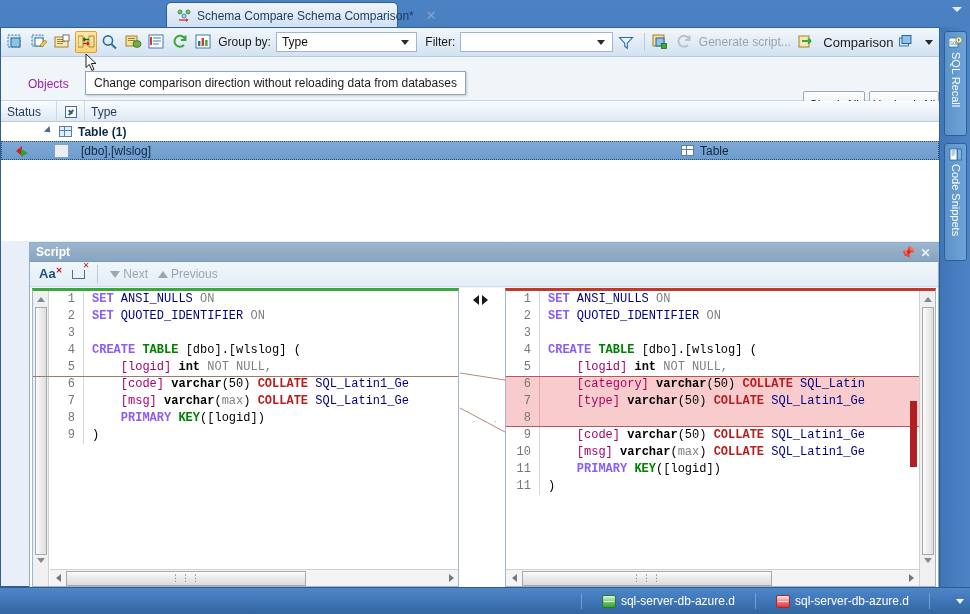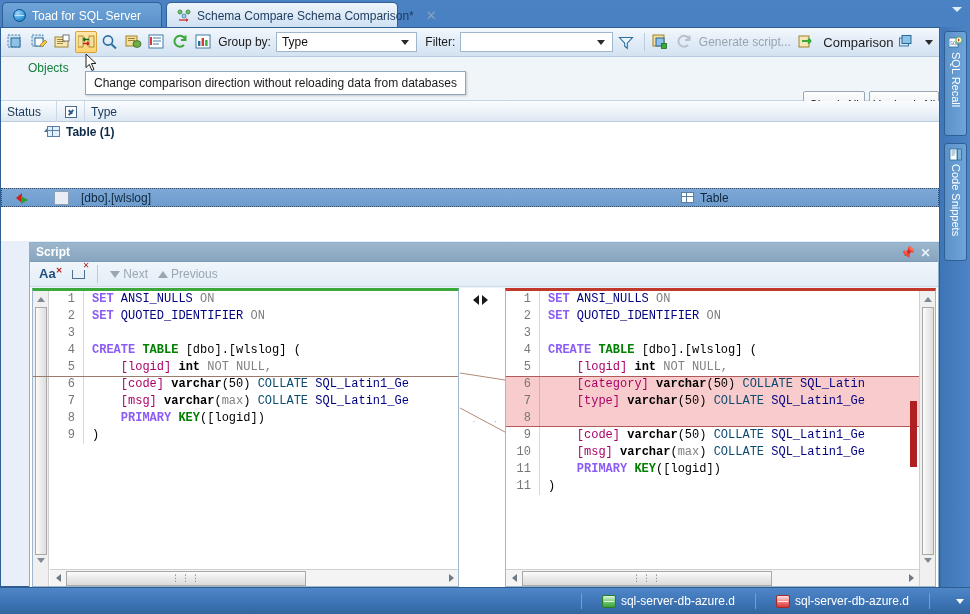--- a/index.html
+++ b/index.html
@@ -95,22 +95,22 @@
     border-top: 5px solid #2a2a2a;
   }
   .auto-label { font-size: 13px; color:#1b1b1b; margin-left: 4px; }
 
   
   .objbar {
     position: absolute; left: 0; top: 29px; width: 938px; height: 44px;
     background: #f0f5fa; border-bottom: 1px solid #c3d4e5;
   }
   .objects-tab {
-    position: absolute; left: 27px; top: 4px;
-    font-size: 12px; color: #15803d;
+    position: absolute; left: 27px; top: 20px;
+    font-size: 12px; color: #a21caf;
   }
   .tip {
     position: absolute; left: 85px; top: 71px;
     background: #ffffff; border: 1px solid #8fa8c0;
     padding: 4px 8px; font-size: 12px; color: #1a1a1a;
     white-space: nowrap; z-index: 50;
     box-shadow: 1px 1px 2px rgba(0,0,0,.18);
   }
   .btn {
     position: absolute; top: 63px; height: 28px;
@@ -142,21 +142,21 @@
     content:''; position:absolute; left:2px; top:4px; width:5px; height:2px;
     background:#2c5d8f; transform: rotate(45deg);
   }
   .chkhdr::before {
     content:''; position:absolute; left:4px; top:2px; width:2px; height:7px;
     background:#2c5d8f; transform: rotate(40deg);
   }
   .grow { display:flex; height: 19px; align-items:center; font-size:12px; }
   .grow.group { color:#0c2a47; font-weight:bold; }
   .grow.sel { background: linear-gradient(180deg,#7fa9d6 0%,#6c9ccd 100%); color:#10283f;
-              outline: 1px dotted #2c4d70; outline-offset:-1px;margin-top:47px; }
+              outline: 1px dotted #2c4d70; outline-offset:-1px; }
   .g-expander { width: 22px; display:flex; align-items:center; justify-content:center; }
   .tri {
     width:0;height:0;border-top:4px solid transparent;border-bottom:4px solid transparent;
     border-left:5px solid #4a6b8a; transform: rotate(45deg) translate(-1px,-1px);
   }
   .tbl-ico {
     width: 13px; height: 11px; background:#ffffff; border:1px solid #5b7ea1; flex:none;
     position: relative;
   }
   .tbl-ico::before {
@@ -334,33 +334,29 @@
     pointer-events:none;
   }
 
   
   .kw { color:#8b5cf6; font-weight:bold; }
   .kw2 { color:#008000; font-weight:bold; }
   .kgray { color:#808080; }
   .ident { color:#000080; }
   .brk { color:#aa0066; }
   .fn { color:#000000; font-weight:bold; }
-  .coll { color:#0c4a6e; font-weight:normal; }
+  .coll { color:#b91c1c; font-weight:bold; }
   .plain { color:#000000; }
 </style>
 </head>
 <body>
 
 <div class="app">
 
   <div class="tabbar">
-    <div class="tab inactive">
-      <span class="globe"></span>
-      <span>Toad for SQL Server</span>
-    </div>
     <div class="tab active">
       <span class="cmpicon">
         <svg width="14" height="13" viewBox="0 0 14 13">
           <circle cx="3" cy="3" r="2" fill="#6ec06e" stroke="#2a7a2a" stroke-width=".7"></circle>
           <circle cx="11" cy="3" r="2" fill="#6ec06e" stroke="#2a7a2a" stroke-width=".7"></circle>
           <circle cx="7" cy="7" r="2" fill="#9ed2f0" stroke="#2b6f9e" stroke-width=".7"></circle>
           <path d="M2 11h9" stroke="#d03a3a" stroke-width="1.4"></path>
           <path d="M9 9l2.5 2L9 13z" fill="#d03a3a"></path>
         </svg>
       </span>
@@ -542,21 +538,21 @@
 
     <div class="grid">
       <div class="ghead">
         <div class="gh c-status">Status</div>
         <div class="gh c-chk">
           <span class="chkhdr"></span>
         </div>
         <div class="gh c-type">Type</div>
       </div>
 
-      <div class="grow group" style="padding-left:24px;gap:6px;">
+      <div class="grow group" style="padding-left:36px;gap:6px;">
         <span class="g-expander" style="position:absolute;left:36px;">
           <span class="tri"></span>
         </span>
         <span class="tbl-ico hdr" style="margin-left:22px;"></span>
         <span>Table (1)</span>
       </div>
 
       <div class="grow sel">
         <span style="width:46px;display:flex;justify-content:center;">
           <span class="st-ico"></span>

